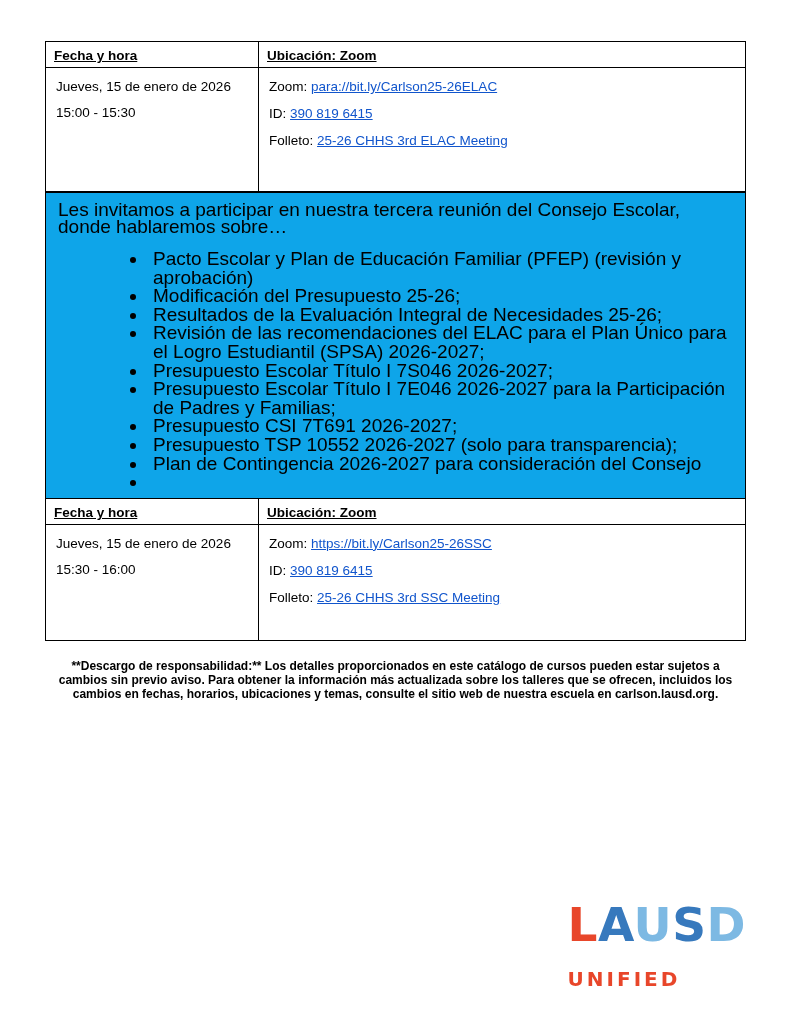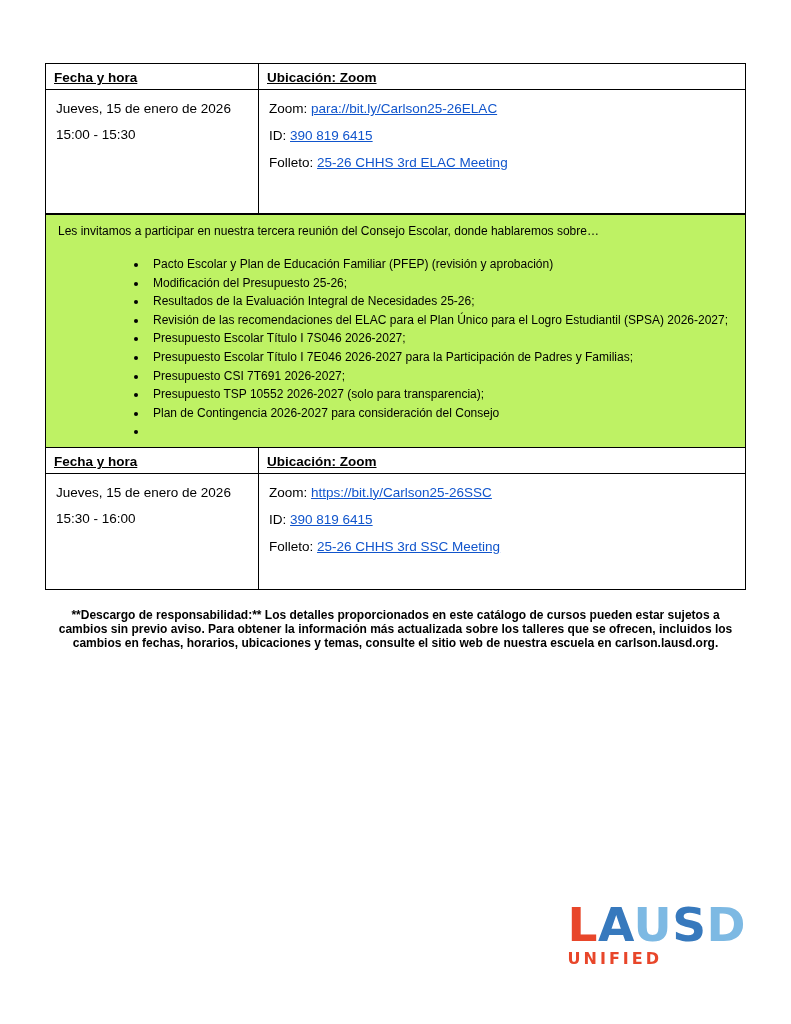--- a/index.html
+++ b/index.html
@@ -6,21 +6,21 @@
   html, body { background: #888; }
   .page {
     position: relative;
     width: 791px; height: 1024px;
     margin: 0 auto;
     background: #ffffff;
     font-family: "Liberation Sans", "DejaVu Sans", sans-serif;
     color: #000;
     overflow: hidden;
   }
-  .doc { position: absolute; left: 45px; top: 63px; width: 701px; }
+  .doc { position: absolute; left: 45px; top: 41px; width: 701px; }
 
   table.meet {
     width: 100%;
     border-collapse: collapse;
     table-layout: fixed;
     font-size: 13.5px;
     background: #fff;
   }
   .meet th, .meet td { border: 1px solid #000; vertical-align: top; text-align: left; }
   .meet th { font-weight: bold; padding: 6px 8px 4px 8px; height: 26px; }
@@ -40,22 +40,22 @@
     font-weight: bold;
     font-size: 12.5px;
     line-height: 14px;
     padding: 4px 10px;
     border: 1px solid #000;
     border-bottom: none;
   }
   .section-body {
     border: 1px solid #000;
     padding: 8px 10px 2px 10px;
-    font-size: 12px;
-    background: #bef264;
+    font-size: 19px;
+    background: #0ea5e9;
   }
   .section-body .intro { line-height: 17px; margin-left: 2px; }
   .agenda { margin: 15px 0 4px 0; padding-left: 52px; list-style: disc; }
   .agenda li { line-height: 18.6px; padding-left: 5px; margin-left: 40px; }
   .agenda li:last-child { min-height: 18.6px; }
 
   table.meet.second { margin-top: -1px; }
 
   .disclaimer {
     margin-top: 18px;
@@ -68,24 +68,24 @@
 
   .logo { position: absolute; right: 45px; top: 901px; text-align: left; line-height: 1; }
   .logo-word {
     font-size: 47px;
     font-weight: bold;
     letter-spacing: 0.5px;
     line-height: 48px;
     font-family: "DejaVu Sans", sans-serif;
   }
   .logo-unified {
-    font-size: 16px;
+    font-size: 20px;
     font-weight: bold;
     letter-spacing: 3px;
-    margin-top: 2px;
+    margin-top: 20px;
     font-family: "DejaVu Sans", sans-serif;
   }
 </style>
 </head>
 <body>
 
 <div class="page">
   <div class="doc">
 
     <table class="meet">

